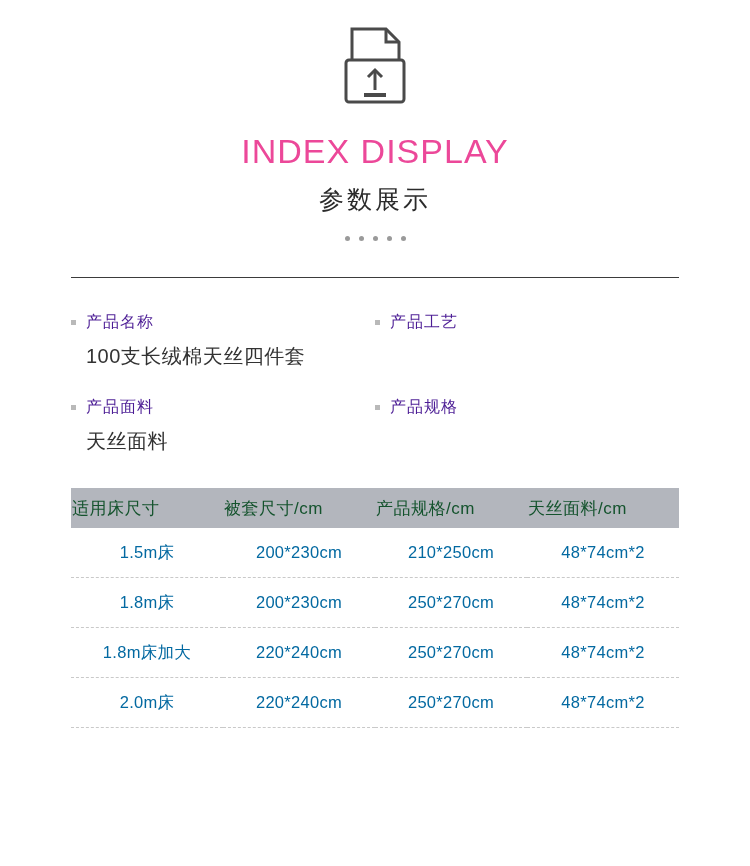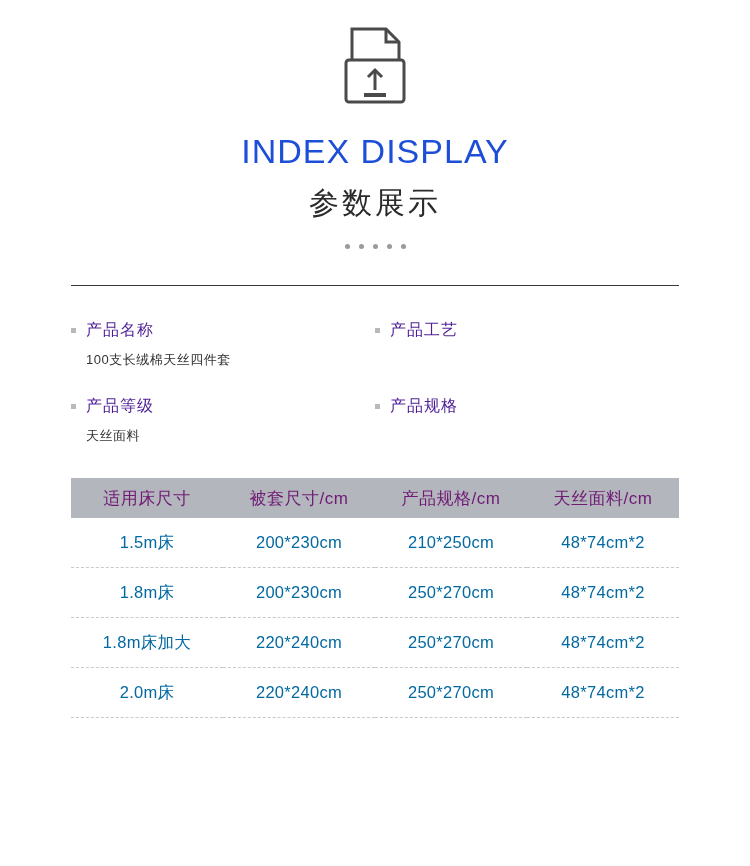--- a/index.html
+++ b/index.html
@@ -29,27 +29,27 @@
   .doc-icon {
     width: 62px;
     height: 78px;
     margin: 0 auto;
     display: block;
   }
   .title-en {
     margin-top: 28px;
     font-size: 34px;
     letter-spacing: 1px;
-    color: #1d4ed8;
+    color: #ec4899;
     font-weight: normal;
     font-family: "Liberation Sans", sans-serif;
   }
   .title-cn {
     margin-top: 12px;
-    font-size: 30px;
+    font-size: 25px;
     color: #2b2b2b;
     letter-spacing: 3px;
     font-weight: normal;
   }
   .dots {
     margin-top: 20px;
     display: flex;
     justify-content: center;
     gap: 9px;
   }
@@ -92,39 +92,39 @@
     display: inline-block;
     width: 5px;
     height: 5px;
     background: #b9b9b9;
     margin-right: 10px;
     flex: none;
   }
   .spec-value {
     margin-top: 10px;
     margin-left: 15px;
-    font-size: 13px;
+    font-size: 20px;
     color: #333333;
     letter-spacing: 0.5px;
   }
 
   
   .table {
     width: 608px;
     margin: 6px auto 0 auto;
     border-collapse: collapse;
     table-layout: fixed;
   }
   .table th {
     background: #b3b6bd;
-    color: #701a75;
+    color: #14532d;
     font-weight: normal;
     font-size: 17px;
     height: 38px;
-    text-align: center;
+    text-align: left;
     letter-spacing: 0.5px;
   }
   .table td {
     height: 47px;
     text-align: center;
     font-size: 16.5px;
     color: #0369a1;
     border-bottom: 1px dashed #c9c9c9;
     letter-spacing: 0.3px;
   }
@@ -173,21 +173,21 @@
     <div class="spec-item">
       <div class="spec-label">
         <i class="bullet"></i>
         <span>产品工艺</span>
       </div>
     </div>
 
     <div class="spec-item">
       <div class="spec-label">
         <i class="bullet"></i>
-        <span>产品等级</span>
+        <span>产品面料</span>
       </div>
       <div class="spec-value">天丝面料</div>
     </div>
 
 
     <div class="spec-item">
       <div class="spec-label">
         <i class="bullet"></i>
         <span>产品规格</span>
       </div>

